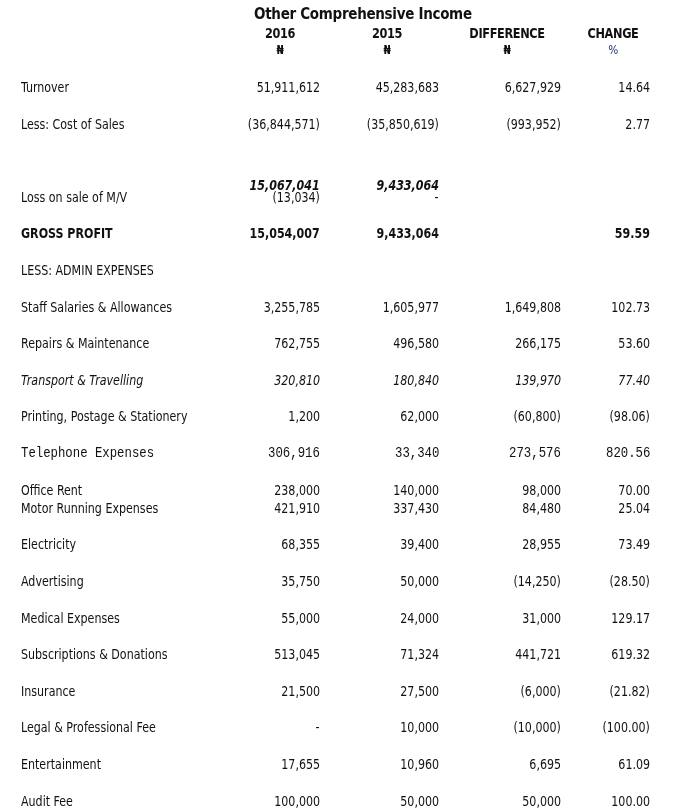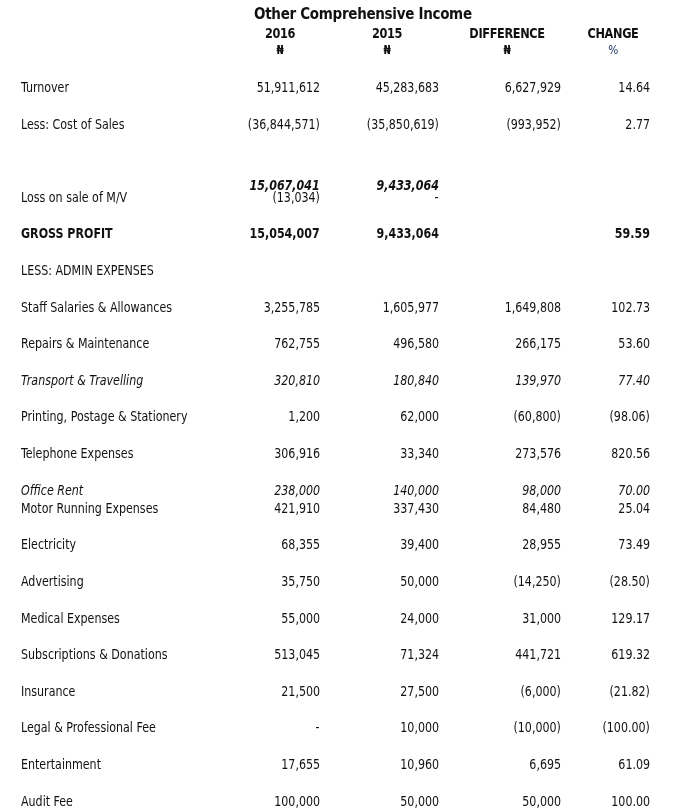--- a/index.html
+++ b/index.html
@@ -111,28 +111,28 @@
         <span class="c3">139,970</span>
         <span class="c4">77.40</span>
       </div>
       <div class="row " style="top: 392px;">
         <span class="lbl">Printing, Postage &amp; Stationery</span>
         <span class="c1">1,200</span>
         <span class="c2">62,000</span>
         <span class="c3">(60,800)</span>
         <span class="c4">(98.06)</span>
       </div>
-      <div class="row " style="top: 429px;">
+      <div class="row " style="top: 429px; font-family: Liberation Mono, monospace;">
         <span class="lbl">Telephone Expenses</span>
         <span class="c1">306,916</span>
         <span class="c2">33,340</span>
         <span class="c3">273,576</span>
         <span class="c4">820.56</span>
       </div>
-      <div class="row " style="top: 466px; font-style: italic;">
+      <div class="row " style="top: 466px;">
         <span class="lbl">Office Rent</span>
         <span class="c1">238,000</span>
         <span class="c2">140,000</span>
         <span class="c3">98,000</span>
         <span class="c4">70.00</span>
       </div>
       <div class="row " style="top: 484px;">
         <span class="lbl">Motor Running Expenses</span>
         <span class="c1">421,910</span>
         <span class="c2">337,430</span>

